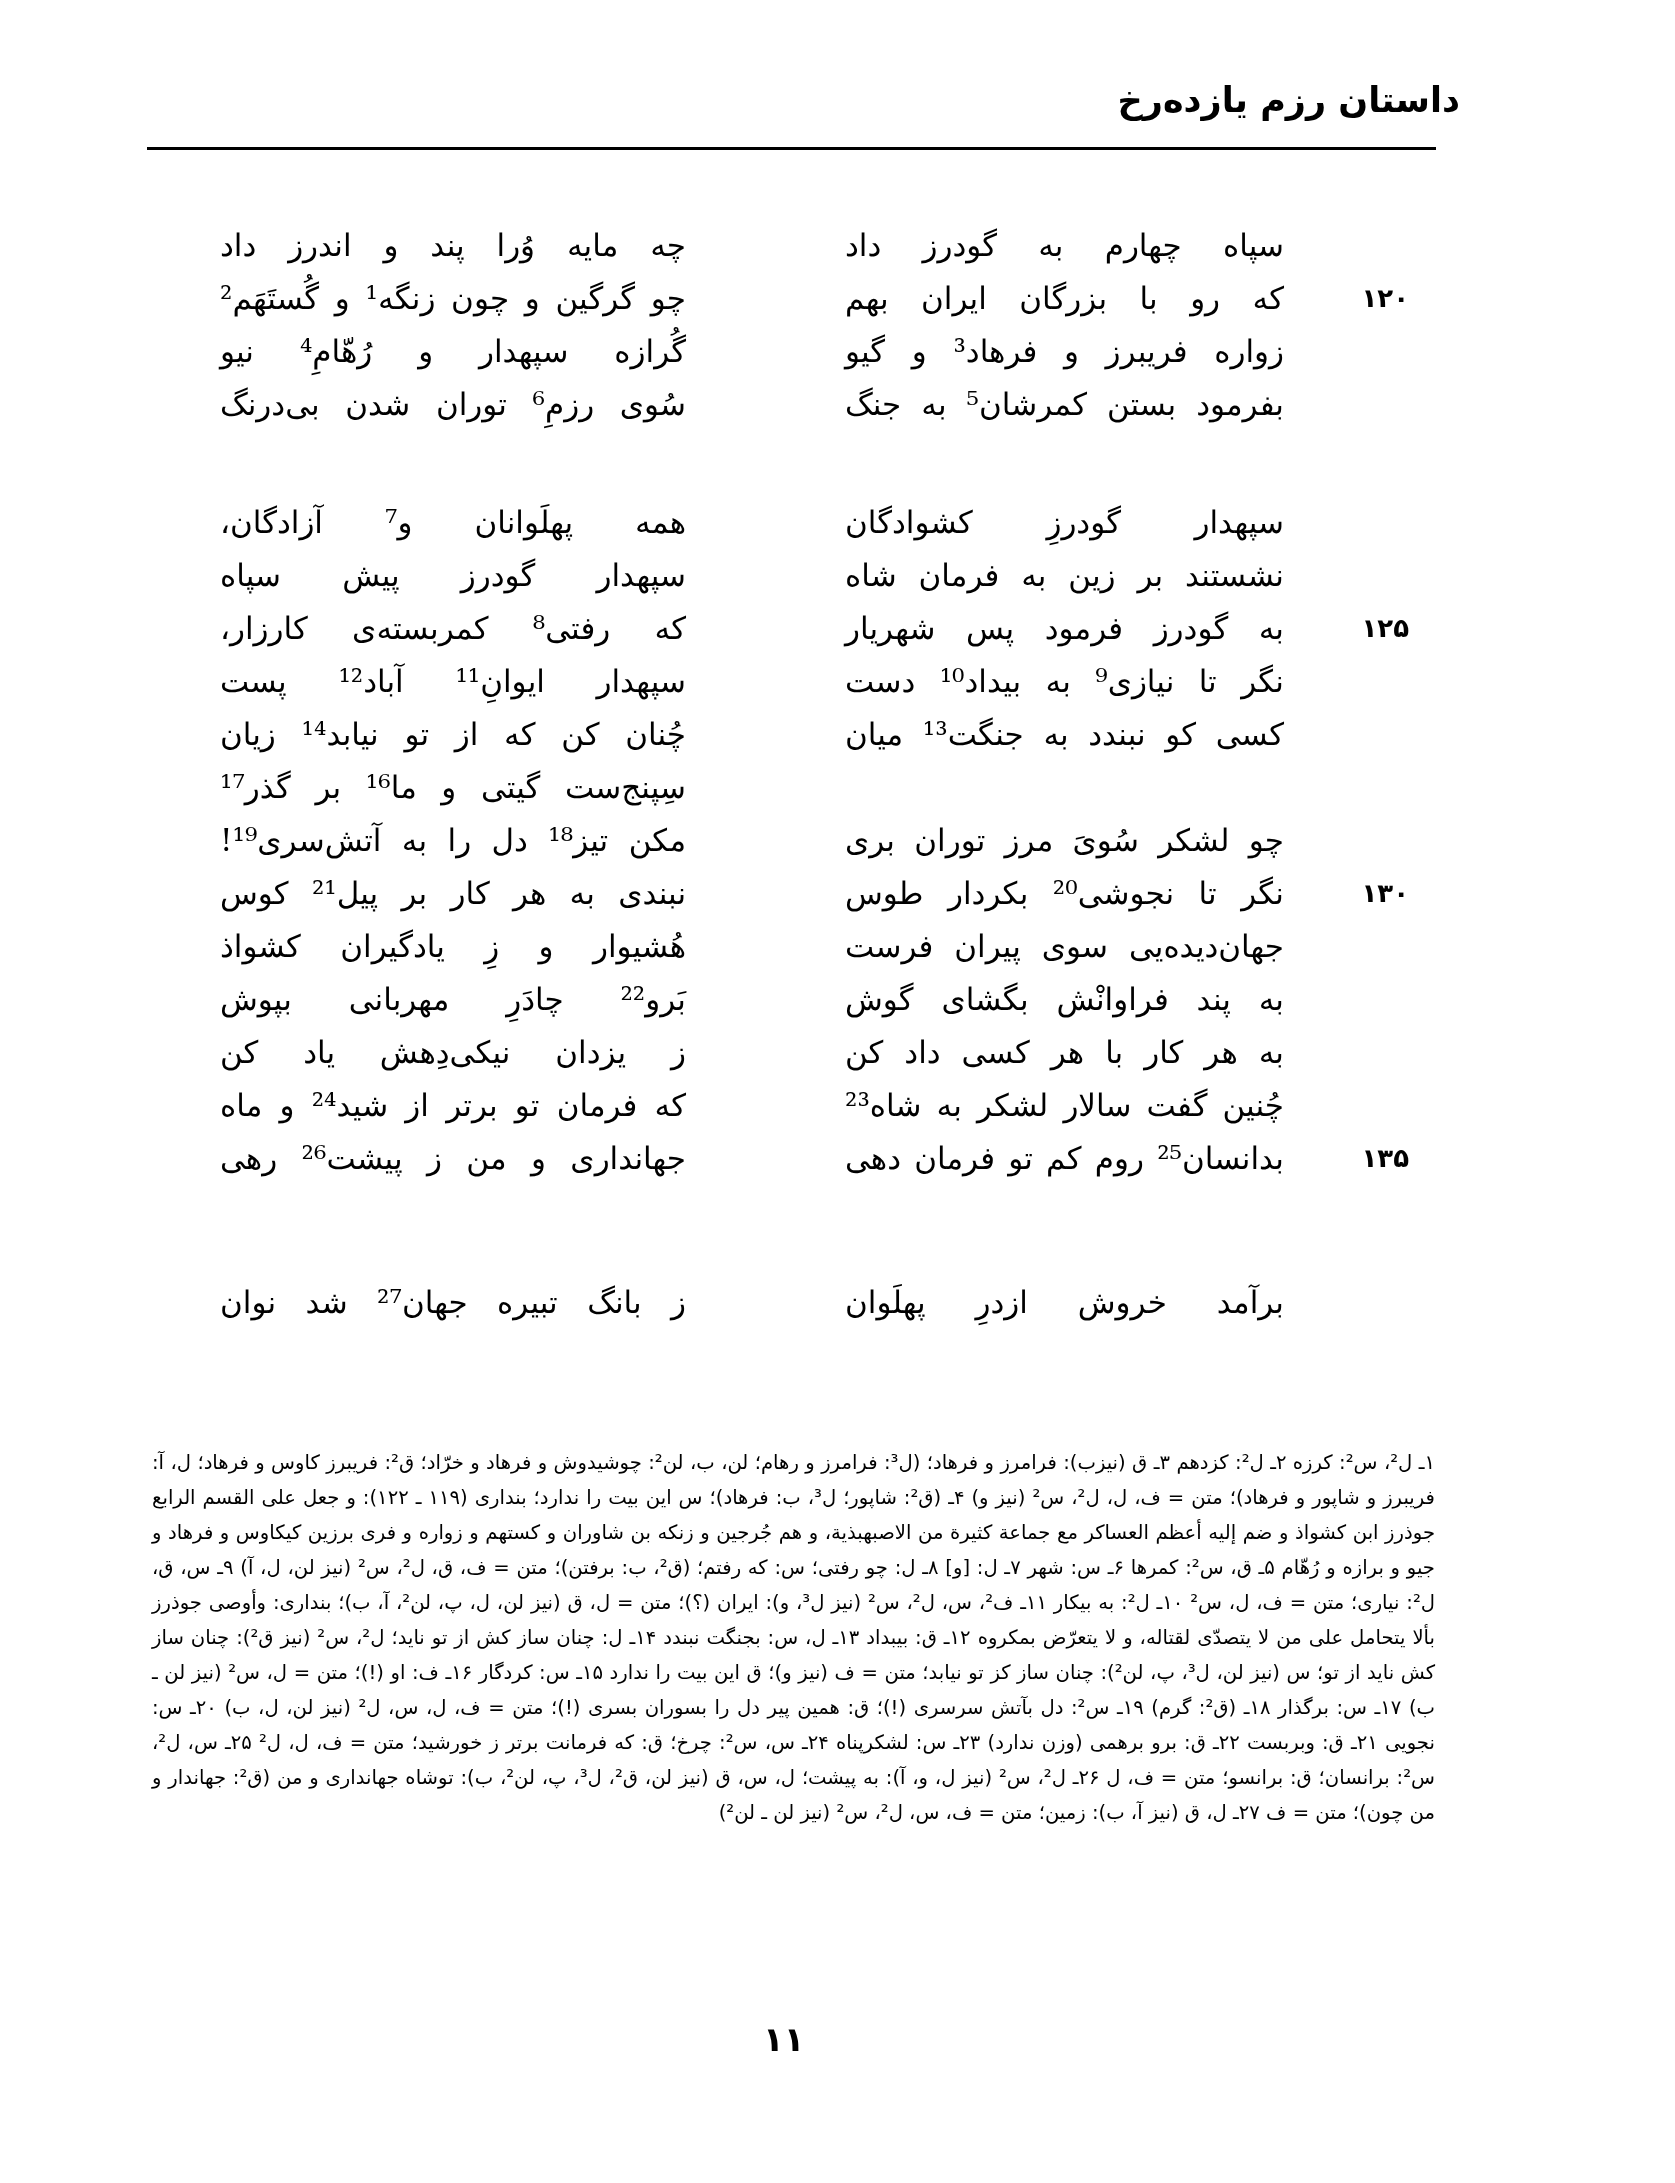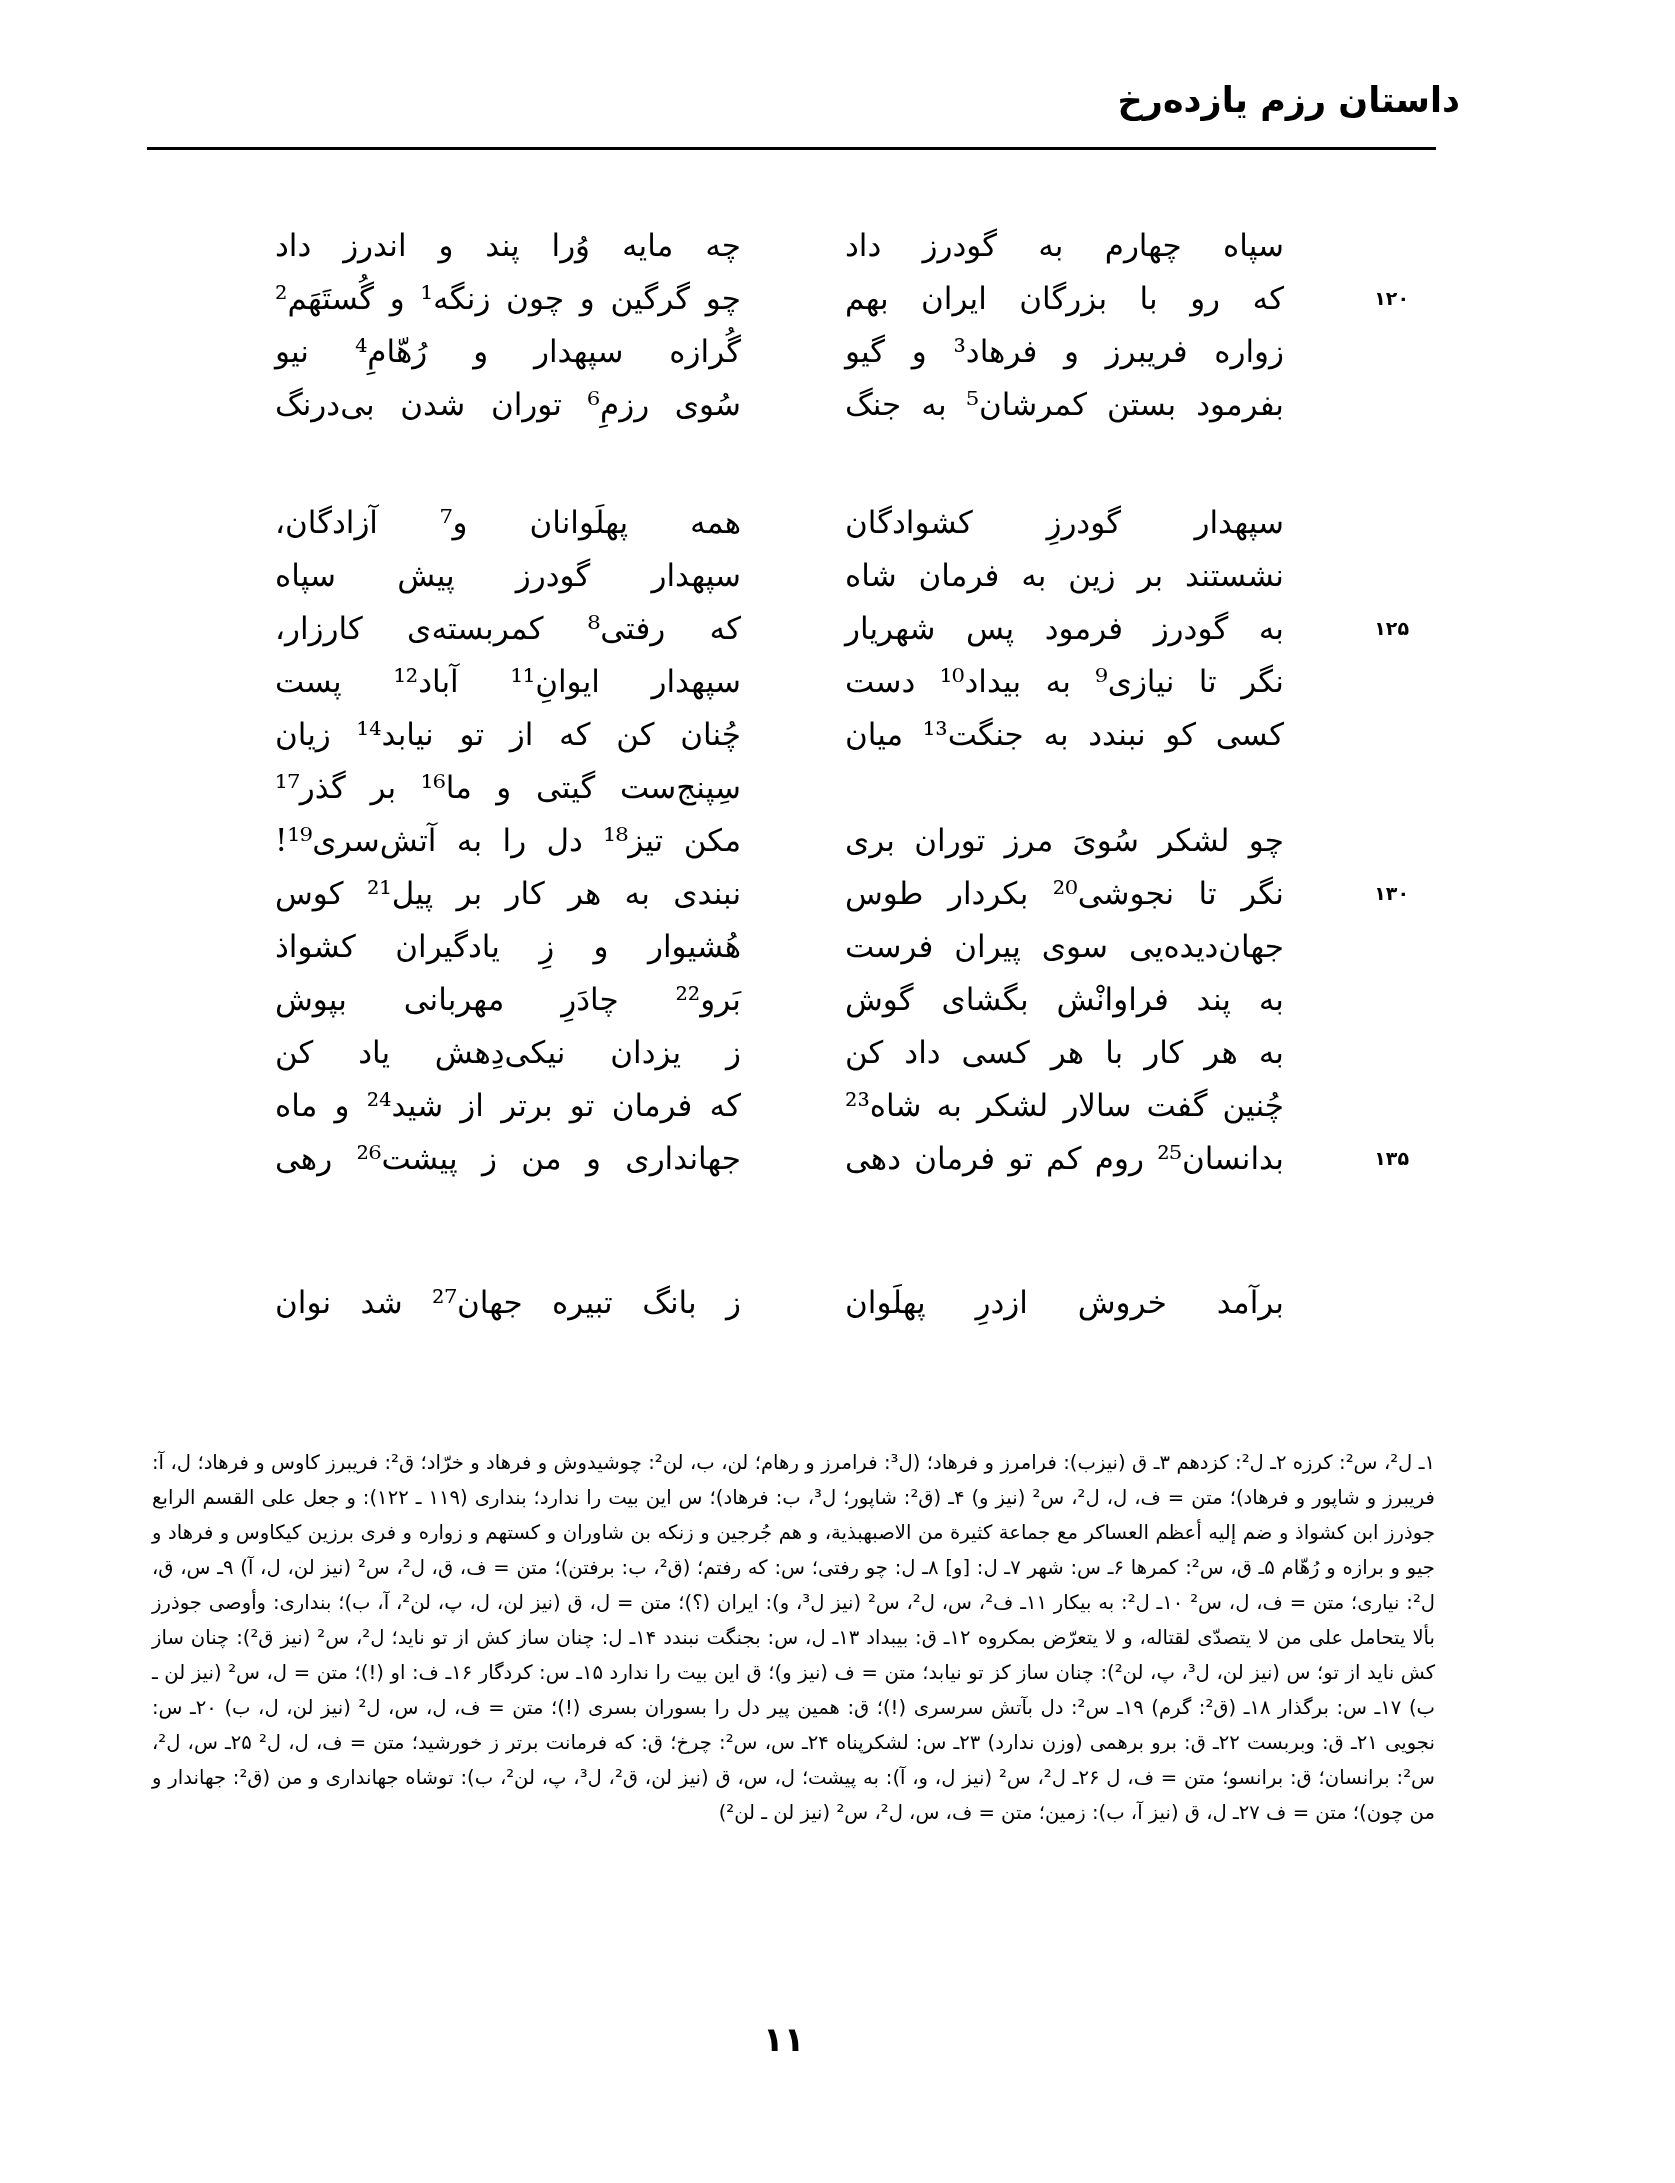--- a/index.html
+++ b/index.html
@@ -55,27 +55,27 @@
       line-height: 53px;
       white-space: nowrap;
       text-align: justify;
       text-align-last: justify;
     }
     .hemistich.first {
       right: 392px;
       width: 439px;
     }
     .hemistich.second {
-      right: 935px;
+      right: 990px;
       width: 466px;
     }
     .verse-number {
       position: absolute;
       right: 267px;
-      font-size: 19px;
+      font-size: 26px;
       line-height: 53px;
       direction: rtl;
       font-weight: bold;
       font-family: "DejaVu Sans", "Liberation Sans", sans-serif;
       text-align: center;
     }
     .footnotes {
       position: absolute;
       top: 1445px;
       left: 152px;

